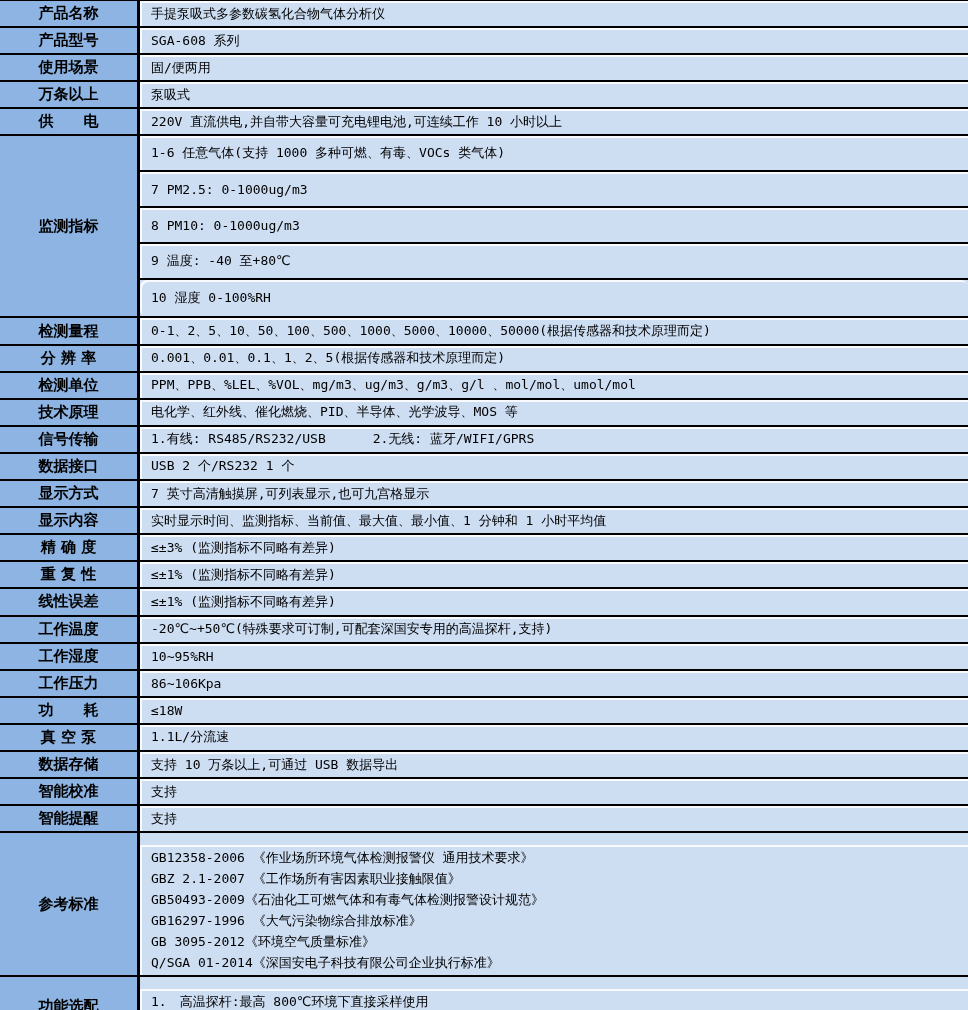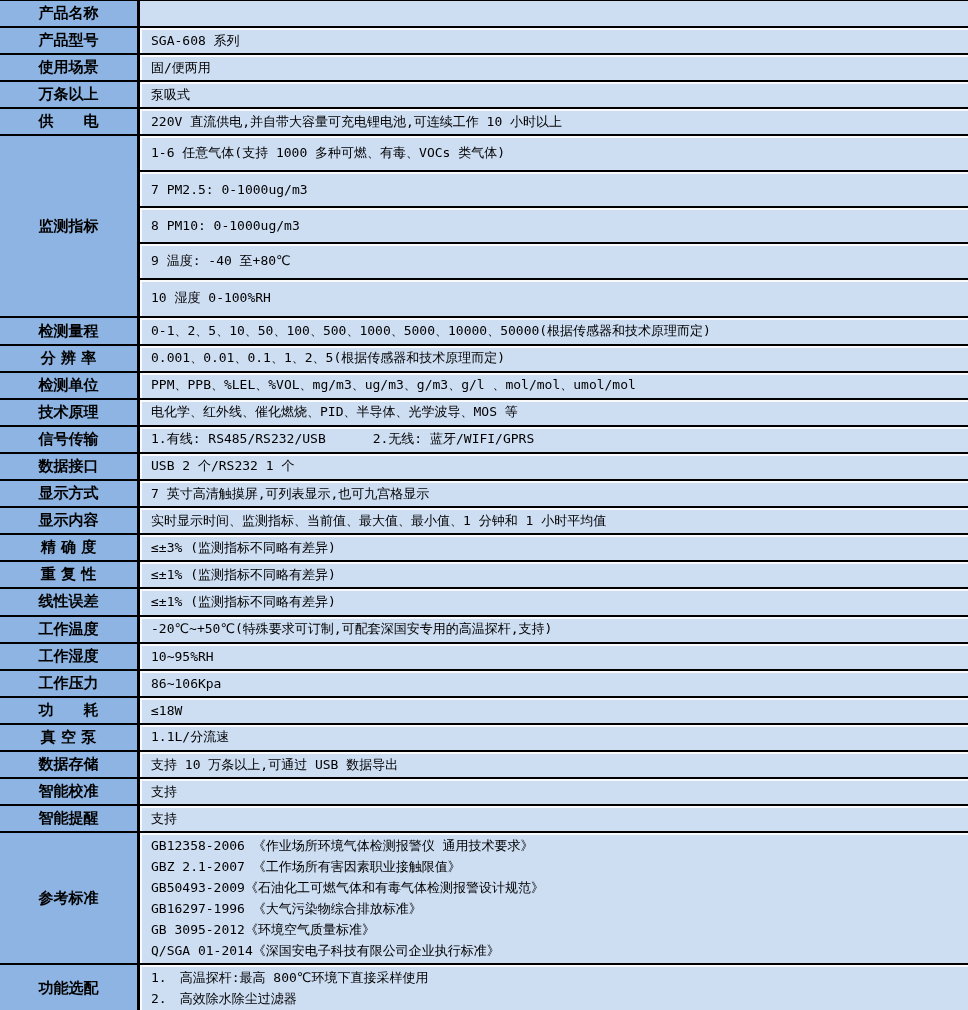--- a/index.html
+++ b/index.html
@@ -55,42 +55,46 @@
 
   
   .row.single { height: 27.1px; }
   .row.single .value-cell { height: 100%; }
 
   
   .row.split .value-cell {
     height: 36px;
     border-bottom: 2px solid #000;
   }
-  .row.split .value-cell:last-child { border-bottom: none; }
+  .row.split .value-cell:last-child { border-bottom: none; border-radius: 7px; }
 
   
   .row.multiline .value-cell {
     flex-direction: column;
     align-items: flex-start;
     justify-content: center;
     padding-top: 2px;
     padding-bottom: 2px;
+    margin-top: 12px;
   }
   .row.multiline .value-line {
     line-height: 21px;
     height: 21px;
     white-space: pre-wrap;
   }
 </style>
 </head>
 <body>
 
 <div class="spec-table" id="spec-table">
     <div class="row single">
       <div class="label-cell">产品名称</div>
+      <div class="value-area">
+        <div class="value-cell">手提泵吸式多参数碳氢化合物气体分析仪</div>
+      </div>
     </div>
     <div class="row single">
       <div class="label-cell">产品型号</div>
       <div class="value-area">
         <div class="value-cell">SGA-608 系列</div>
       </div>
     </div>
     <div class="row single">
       <div class="label-cell">使用场景</div>
       <div class="value-area">

